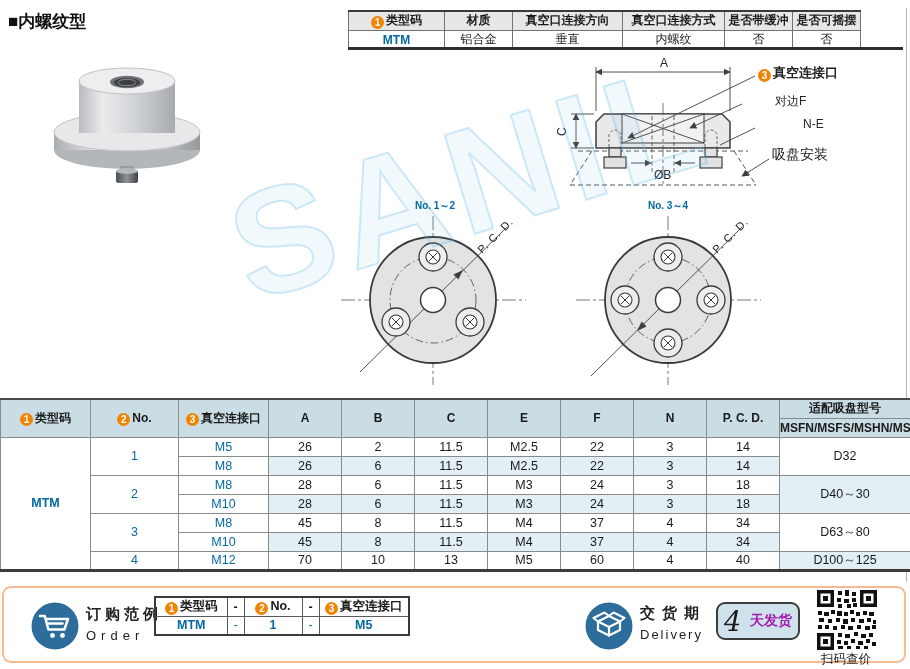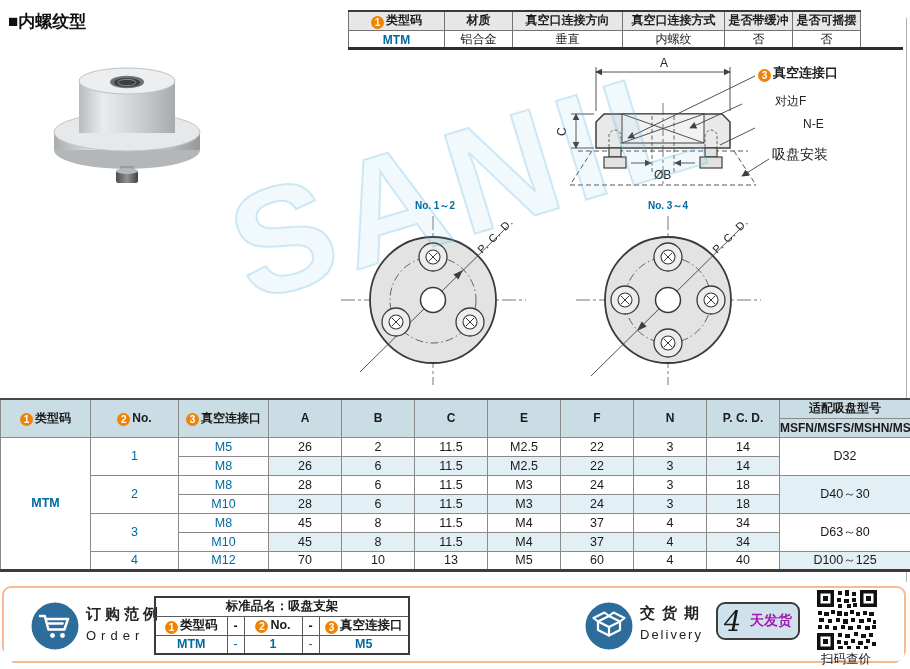--- a/index.html
+++ b/index.html
@@ -1,18 +1,18 @@
 <!DOCTYPE html>
 <html><head>
 <meta charset="utf-8">
 <style>
   * { margin:0; padding:0; box-sizing:border-box; }
   body { background:#fff; }
   .page { position:relative; width:910px; height:669px; background:#ffffff;
-          font-family:"Liberation Sans", sans-serif; overflow:hidden; color:#1a1a1a;border-radius:32px; }
+          font-family:"Liberation Sans", sans-serif; overflow:hidden; color:#1a1a1a; }
 
   .abs { position:absolute; }
   .blue { color:#0369a1; }
   .bold { font-weight:bold; }
 
   
   .page-title { left:8px; top:10px; font-size:17px; font-weight:bold; color:#111; }
 
   
   .circ { display:inline-block; width:13px; height:13px; line-height:13px; border-radius:50%;
@@ -409,23 +409,20 @@
 
     <table class="abs order-table">
       <colgroup>
           <col style="width:72px">
           <col style="width:17px">
           <col style="width:58px">
           <col style="width:17px">
           <col style="width:90px">
         </colgroup>
       <tbody>
-          <tr>
-        <th colspan="5">标准品名：吸盘支架</th>
-      </tr>
       <tr>
         <th><span class="circ">1</span><span>类型码</span></th>
         <th>-</th>
         <th><span class="circ">2</span><span>No.</span></th>
         <th>-</th>
         <th><span class="circ">3</span><span>真空连接口</span></th>
       </tr>
       <tr>
         <td class="blue bold">MTM</td>
         <td class="blue">-</td>

